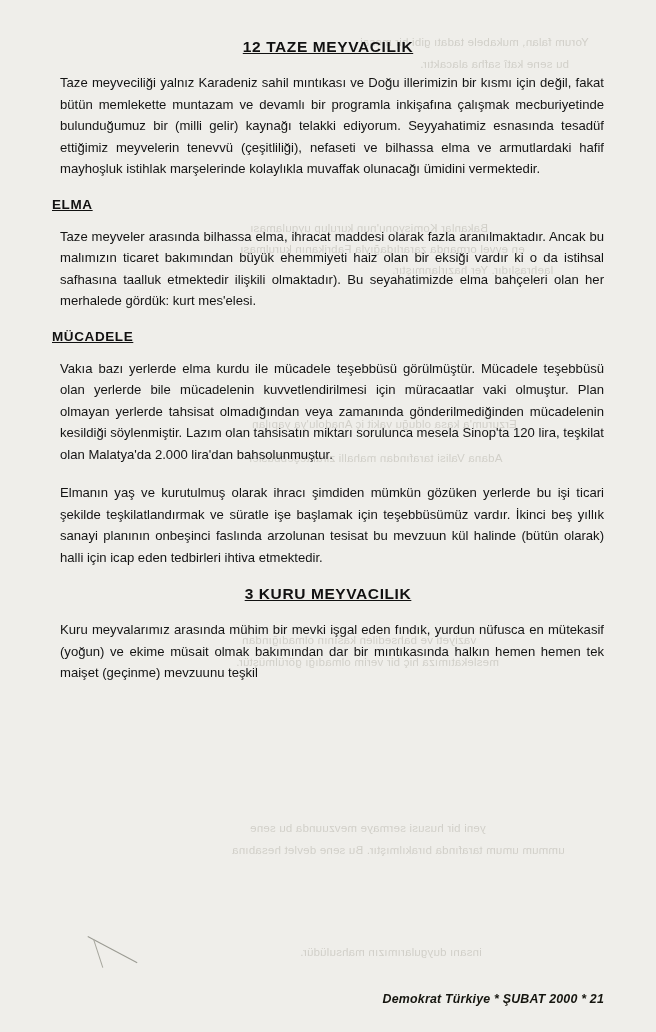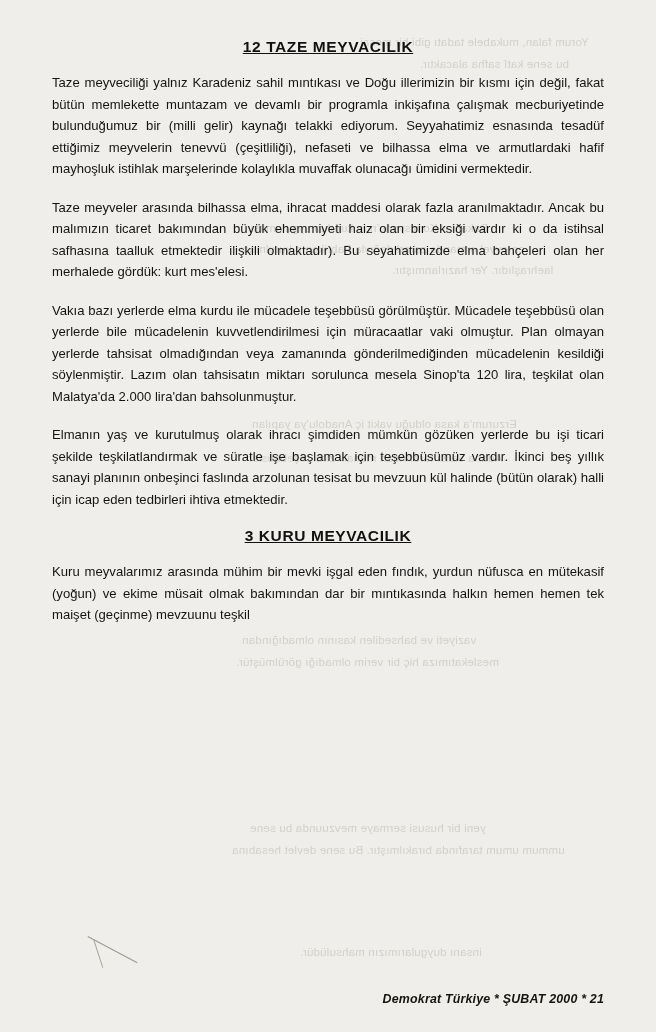--- a/index.html
+++ b/index.html
@@ -49,21 +49,21 @@
     font-weight: bold;
     letter-spacing: 0.6px;
     text-decoration: underline;
     margin: 0 0 14px 0;
     color: #111;
   }
   p.body {
     font-size: 13.1px;
     line-height: 21.5px;
     text-align: justify;
-    margin: 0 0 17px 0;
+    margin: 0 0 17px 8px;
     color: #141414;
   }
   .blk {
     position: relative;
     z-index: 2;
   }
   .footer {
     position: absolute;
     right: 52px;
     bottom: 26px;
@@ -121,23 +121,25 @@
   <div class="bleed" style="left:236px; top:656px;">meslekatımıza hiç bir verim olmadığı görülmüştür.</div>
   <div class="bleed" style="left:250px; top:822px;">yeni bir hususi sermaye mevzuunda bu sene</div>
   <div class="bleed" style="left:232px; top:844px;">ummum umum tarafında bırakılmıştır. Bu sene devlet hesabına</div>
   <div class="bleed" style="left:300px; top:946px;">insanı duygularımızın mahsulüdür.</div>
 
   <div class="blk">
     <h1 class="heading">12  TAZE MEYVACILIK</h1>
 
     <p class="body">Taze meyveciliği yalnız Karadeniz sahil mıntıkası ve Doğu illerimizin bir kısmı için değil, fakat bütün memlekette muntazam ve devamlı bir programla inkişafına çalışmak mecburiyetinde bulunduğumuz bir (milli gelir) kaynağı telakki ediyorum. Seyyahatimiz esnasında tesadüf ettiğimiz meyvelerin tenevvü (çeşitliliği), nefaseti ve bilhassa elma ve armutlardaki hafif mayhoşluk istihlak marşelerinde kolaylıkla muvaffak olunacağı ümidini vermektedir.</p>
 
+    <h2 class="subheading">ELMA</h2>
 
     <p class="body">Taze meyveler arasında bilhassa elma, ihracat maddesi olarak fazla aranılmaktadır. Ancak bu malımızın ticaret bakımından büyük ehemmiyeti haiz olan bir eksiği vardır ki o da istihsal safhasına taalluk etmektedir ilişkili olmaktadır). Bu seyahatimizde elma bahçeleri olan her merhalede gördük: kurt mes'elesi.</p>
 
+    <h2 class="subheading">MÜCADELE</h2>
 
     <p class="body">Vakıa bazı yerlerde elma kurdu ile mücadele teşebbüsü görülmüştür. Mücadele teşebbüsü olan yerlerde bile mücadelenin kuvvetlendirilmesi için müracaatlar vaki olmuştur. Plan olmayan yerlerde tahsisat olmadığından veya zamanında gönderilmediğinden mücadelenin kesildiği söylenmiştir. Lazım olan tahsisatın miktarı sorulunca mesela Sinop'ta 120 lira, teşkilat olan Malatya'da 2.000 lira'dan bahsolunmuştur.</p>
 
 
     <p class="body">Elmanın yaş ve kurutulmuş olarak ihracı şimdiden mümkün gözüken yerlerde bu işi ticari şekilde teşkilatlandırmak ve süratle işe başlamak için teşebbüsümüz vardır. İkinci beş yıllık sanayi planının onbeşinci faslında arzolunan tesisat bu mevzuun kül halinde (bütün olarak) halli için icap eden tedbirleri ihtiva etmektedir.</p>
 
     <h1 class="heading">3  KURU MEYVACILIK</h1>
 
     <p class="body">Kuru meyvalarımız arasında mühim bir mevki işgal eden fındık, yurdun nüfusca en mütekasif (yoğun) ve ekime müsait olmak bakımından dar bir mıntıkasında halkın hemen hemen tek maişet (geçinme) mevzuunu teşkil</p>
   </div>

